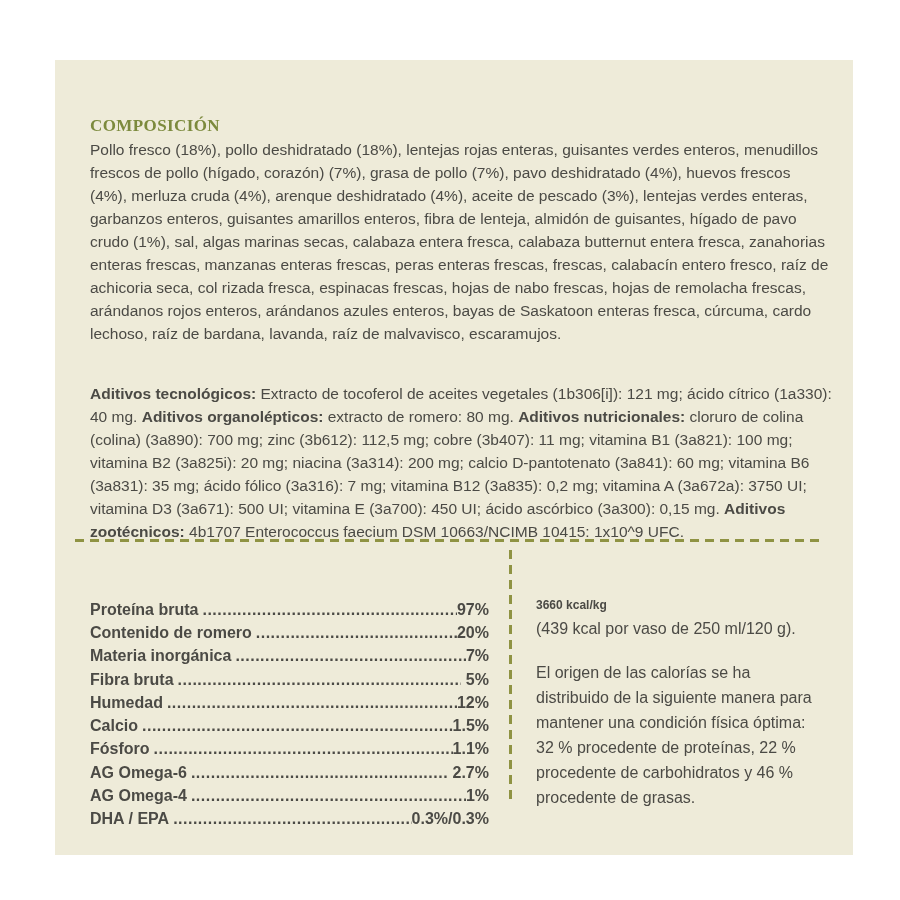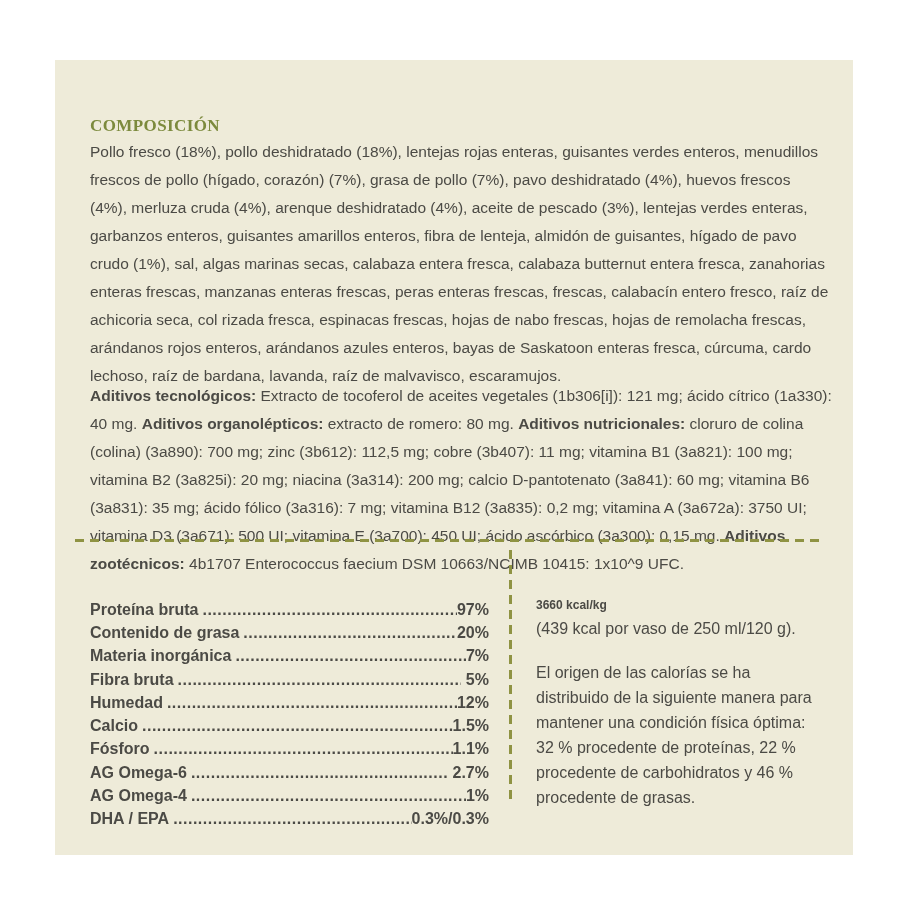--- a/index.html
+++ b/index.html
@@ -23,21 +23,21 @@
     font-weight: bold;
     font-size: 17px;
     letter-spacing: 0.4px;
     color: #7c8a3d;
     position: absolute;
   }
   .bodytext {
     position: absolute;
     color: #4b4a45;
     font-size: 15.5px;
-    line-height: 28px;
+    line-height: 23px;
   }
   .b { font-weight: bold; }
   .h-comp   { left: 35px; top: 56px; font-family: Liberation Serif, serif; }
   .p-comp   { left: 35px; top: 78px;  width: 740px; }
   .h-adit   { left: 35px; top: 297px; }
   .p-adit   { left: 35px; top: 322px; width: 744px; }
   .dash-h {
     position: absolute;
     left: 20px; top: 479px;
     width: 748px; height: 3px;
@@ -92,21 +92,21 @@
   <div class="bodytext p-comp">Pollo fresco (18%), pollo deshidratado (18%), lentejas rojas enteras, guisantes verdes enteros, menudillos frescos de pollo (hígado, corazón) (7%), grasa de pollo (7%), pavo deshidratado (4%), huevos frescos (4%), merluza cruda (4%), arenque deshidratado (4%), aceite de pescado (3%), lentejas verdes enteras, garbanzos enteros, guisantes amarillos enteros, fibra de lenteja, almidón de guisantes, hígado de pavo crudo (1%), sal, algas marinas secas, calabaza entera fresca, calabaza butternut entera fresca, zanahorias enteras frescas, manzanas enteras frescas, peras enteras frescas, frescas, calabacín entero fresco, raíz de achicoria seca, col rizada fresca, espinacas frescas, hojas de nabo frescas, hojas de remolacha frescas, arándanos rojos enteros, arándanos azules enteros, bayas de Saskatoon enteras fresca, cúrcuma, cardo lechoso, raíz de bardana, lavanda, raíz de malvavisco, escaramujos.</div>
 
   <div class="bodytext p-adit"><span class="b">Aditivos tecnológicos:</span><span> Extracto de tocoferol de aceites vegetales (1b306[i]): 121 mg; ácido cítrico (1a330): 40 mg. </span><span class="b">Aditivos organolépticos:</span><span> extracto de romero: 80 mg. </span><span class="b">Aditivos nutricionales:</span><span> cloruro de colina (colina) (3a890): 700 mg; zinc (3b612): 112,5 mg; cobre (3b407): 11 mg; vitamina B1 (3a821): 100 mg; vitamina B2 (3a825i): 20 mg; niacina (3a314): 200 mg; calcio D-pantotenato (3a841): 60 mg; vitamina B6 (3a831): 35 mg; ácido fólico (3a316): 7 mg; vitamina B12 (3a835): 0,2 mg; vitamina A (3a672a): 3750 UI; vitamina D3 (3a671): 500 UI; vitamina E (3a700): 450 UI; ácido ascórbico (3a300): 0,15 mg. </span><span class="b">Aditivos zootécnicos:</span><span> 4b1707 Enterococcus faecium DSM 10663/NCIMB 10415: 1x10^9 UFC.</span></div>
 
   <div class="dash-h"></div>
   <div class="dash-v"></div>
 
 
   <div class="anal-table">
     <div class="anal-row"><span>Proteína bruta</span><span class="dots">........................................................................................................................</span><span class="val">97%</span></div>
-    <div class="anal-row"><span>Contenido de grasa</span><span class="dots">........................................................................................................................</span><span class="val">20%</span></div>
+    <div class="anal-row"><span>Contenido de romero</span><span class="dots">........................................................................................................................</span><span class="val">20%</span></div>
     <div class="anal-row"><span>Materia inorgánica</span><span class="dots">........................................................................................................................</span><span class="val">7%</span></div>
     <div class="anal-row"><span>Fibra bruta</span><span class="dots">........................................................................................................................</span><span class="val"> 5%</span></div>
     <div class="anal-row"><span>Humedad</span><span class="dots">........................................................................................................................</span><span class="val">12%</span></div>
     <div class="anal-row"><span>Calcio</span><span class="dots">........................................................................................................................</span><span class="val">1.5%</span></div>
     <div class="anal-row"><span>Fósforo</span><span class="dots">........................................................................................................................</span><span class="val">1.1%</span></div>
     <div class="anal-row"><span>AG Omega-6</span><span class="dots">........................................................................................................................</span><span class="val"> 2.7%</span></div>
     <div class="anal-row"><span>AG Omega-4</span><span class="dots">........................................................................................................................</span><span class="val">1%</span></div>
     <div class="anal-row"><span>DHA / EPA</span><span class="dots">........................................................................................................................</span><span class="val">0.3%/0.3%</span></div>
   </div>
 

